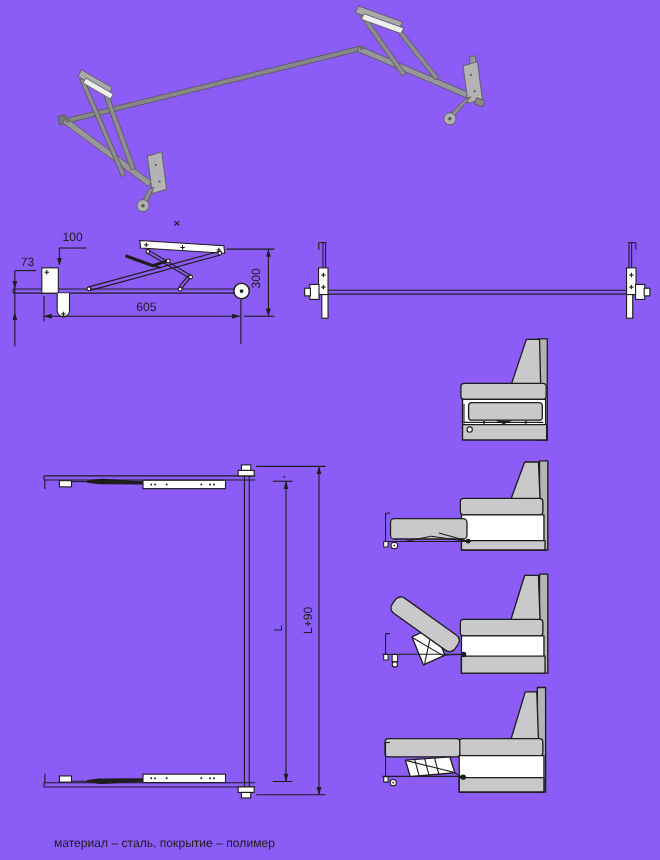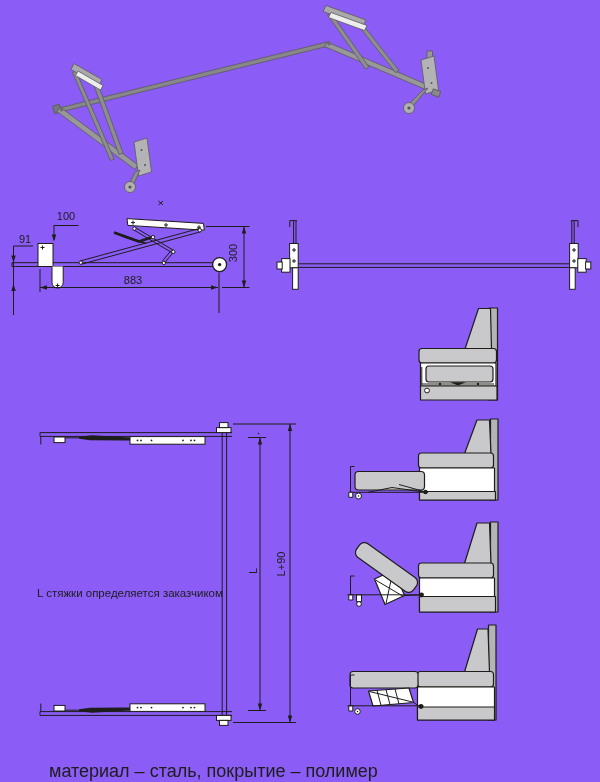--- a/index.html
+++ b/index.html
@@ -8,21 +8,21 @@
     font-family:"Liberation Sans", sans-serif; color:#1d1d1b; overflow:hidden;
   }
   .canvas svg { position:absolute; left:0; top:0; }
   .dim {
     position:absolute; font-size:11px; line-height:12px; text-align:center;
     color:#1d1d1b; white-space:nowrap;
   }
   .rot { transform:rotate(-90deg); }
   .note { position:absolute; font-size:11.5px; color:#1d1d1b; white-space:nowrap; }
   .title1 { position:absolute; font-size:15.5px; font-weight:bold; white-space:nowrap; }
-  .title2 { position:absolute; font-size:18px; white-space:nowrap; }
+  .title2 { position:absolute; font-size:11px; white-space:nowrap; }
 </style>
 </head>
 <body>
 
 <div class="canvas">
 
   <svg width="600" height="782" viewBox="0 0 600 782">
 
     <g stroke="#5a5a5c" stroke-width="0.8">
 
@@ -278,21 +278,20 @@
       <line x1="347.5" y1="705.8" x2="423.5" y2="705.8" stroke-width="1"></line>
       <line x1="413.5" y1="702.5" x2="419" y2="706" stroke-width="1"></line>
       <circle cx="421" cy="706.5" r="2.4" fill="#1d1d1b" stroke="none"></circle>
       <rect x="348.8" y="706" width="4" height="5" stroke-width="1" fill="#ffffff"></rect>
       <circle cx="357.5" cy="711.5" r="2.8" fill="#ffffff" stroke-width="1"></circle>
       <circle cx="357.5" cy="711.5" r="0.8" fill="#1d1d1b" stroke="none"></circle>
     </g>
   </svg>
 
   <div class="dim" style="left:51px; top:210px; width:30px;">100</div>
-  <div class="dim" style="left:11px; top:232.5px; width:28px;">91</div>
-  <div class="dim" style="left:113px; top:274px; width:40px;">883</div>
+  <div class="dim" style="left:11px; top:232.5px; width:28px;">73</div>
+  <div class="dim" style="left:113px; top:274px; width:40px;">605</div>
   <div class="dim rot" style="left:218px; top:247px; width:30px;">300</div>
   <div class="dim rot" style="left:243px; top:565px; width:20px;">L</div>
   <div class="dim rot" style="left:261px; top:558px; width:40px;">L+90</div>
 
-  <div class="note" style="left:37px; top:587px;">L стяжки определяется заказчиком</div>
   <div class="title2" style="left:49px; top:761px;">материал – сталь, покрытие – полимер</div>
 </div>
 
 </body></html>

